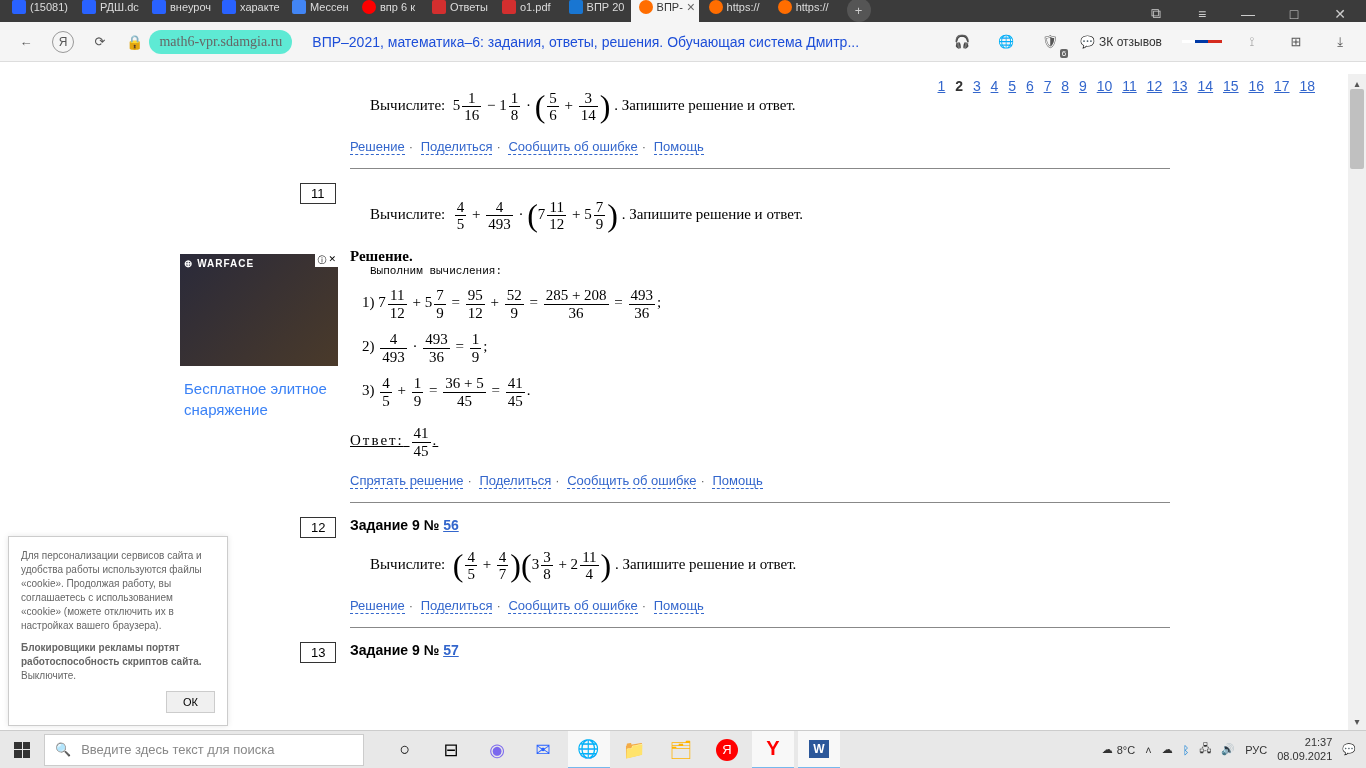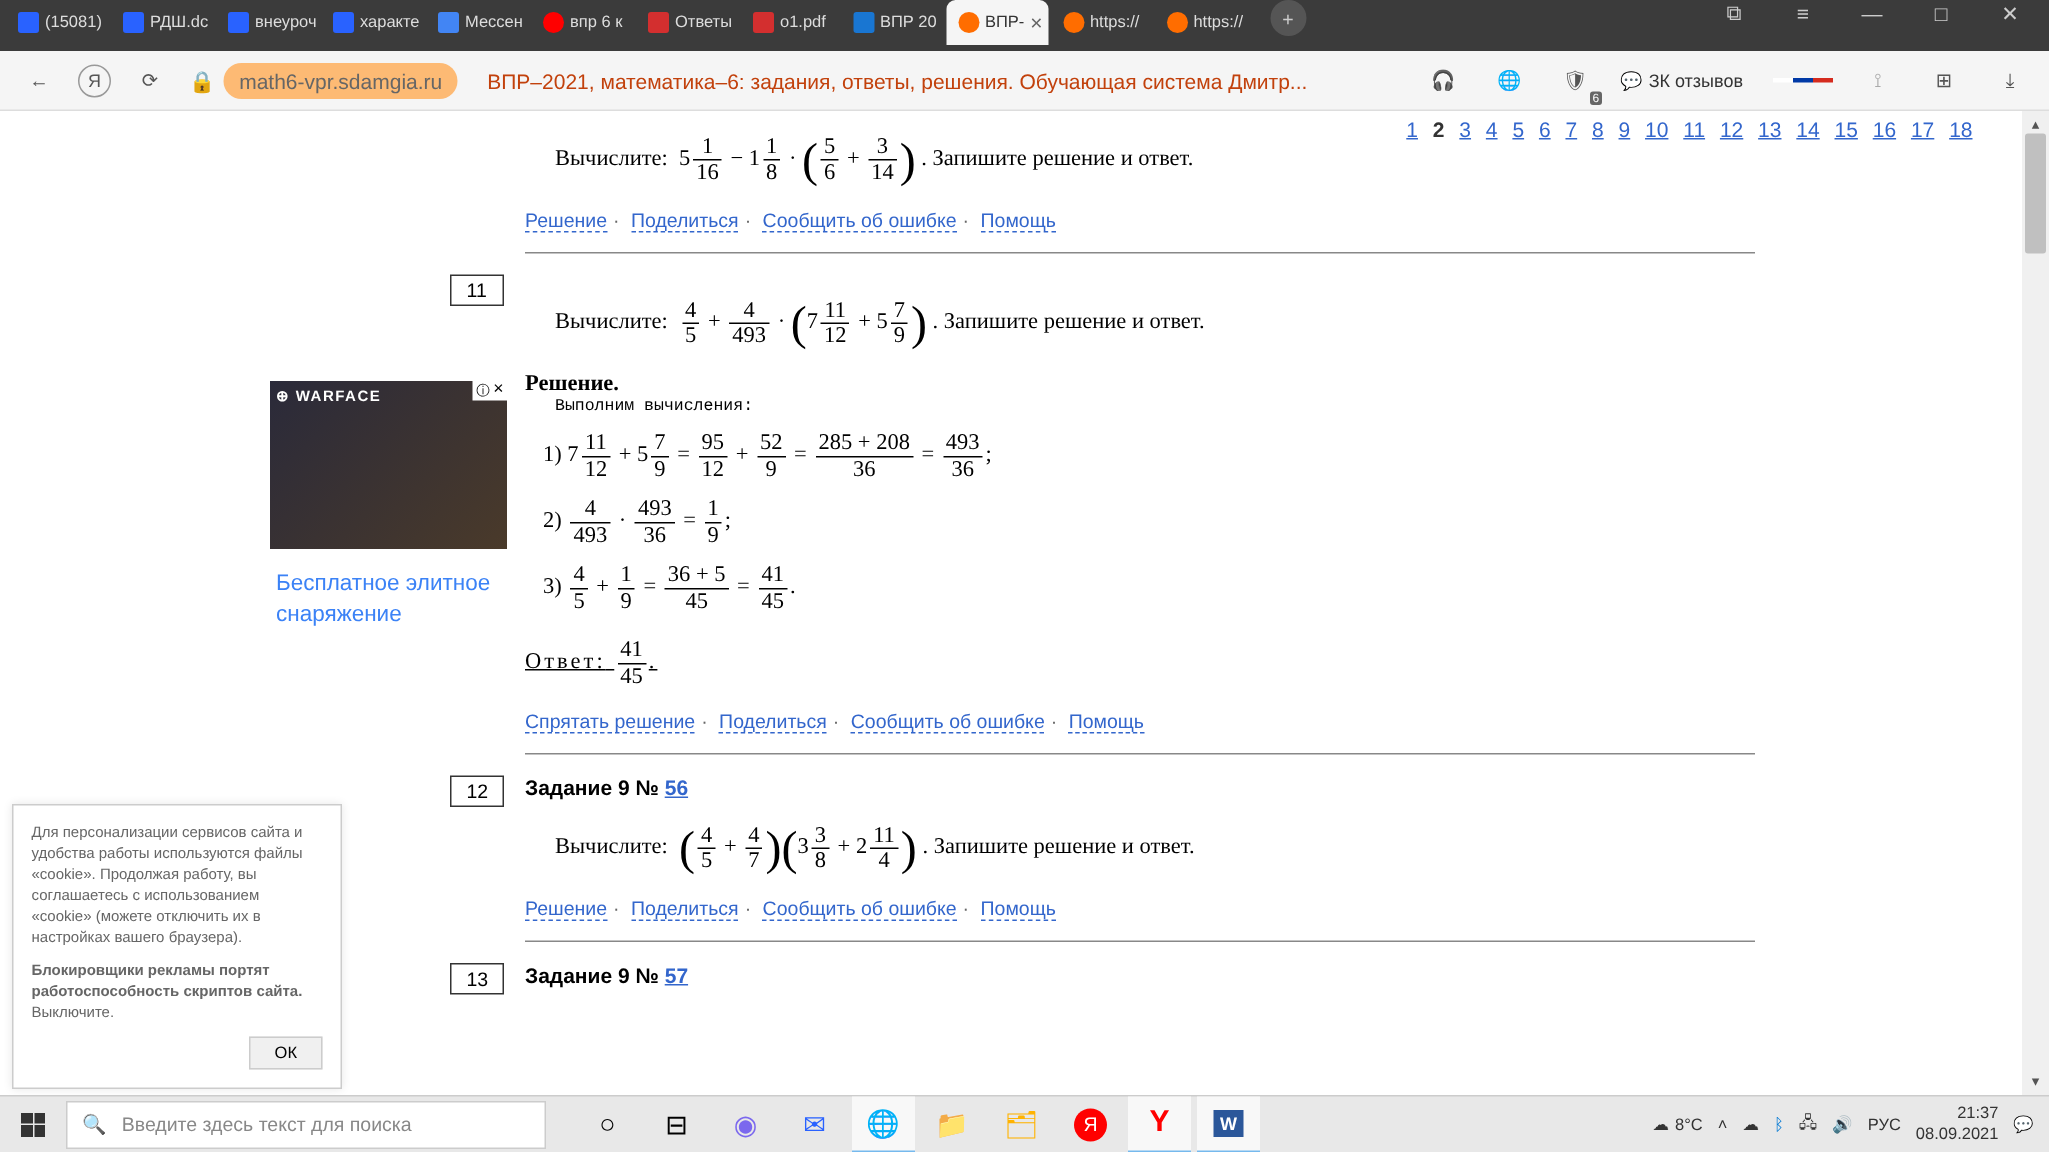--- a/index.html
+++ b/index.html
@@ -1,33 +1,33 @@
 <!DOCTYPE html>
 <html><head>
 <meta charset="utf-8">
 <style>
 * { margin: 0; padding: 0; box-sizing: border-box; }
 body { font-family: 'Segoe UI', Arial, sans-serif; font-size: 13px; background: #fff; overflow: hidden; width: 1366px; height: 768px; position: relative; }
 
 
-.tabs-bar { background: #3b3b3b; height: 34px; display: flex; align-items: flex-start; padding: 0 4px; }
+.tabs-bar { background: #3b3b3b; height: 22px; display: flex; align-items: flex-end; padding: 0 4px; }
 .tab { display: flex; align-items: center; height: 30px; padding: 0 8px; margin-right: 2px; border-radius: 6px 6px 0 0; color: #ddd; font-size: 11px; max-width: 68px; overflow: hidden; white-space: nowrap; cursor: pointer; }
 .tab.active { background: #f5f5f5; color: #333; }
 .tab-icon { width: 14px; height: 14px; margin-right: 4px; flex-shrink: 0; border-radius: 2px; }
 .tab-close { margin-left: 4px; font-size: 14px; color: #666; }
 .tab-new { width: 24px; height: 24px; background: #555; border-radius: 50%; display: flex; align-items: center; justify-content: center; color: #ccc; margin-left: 8px; cursor: pointer; }
 .tabs-right { margin-left: auto; display: flex; gap: 18px; padding-right: 8px; align-items: center; }
 .win-btn { color: #ccc; font-size: 14px; cursor: pointer; width: 28px; text-align: center; }
 
 
 .addr-bar { background: #f5f5f5; height: 40px; display: flex; align-items: center; padding: 0 12px; gap: 12px; border-bottom: 1px solid #ddd; }
 .nav-btn { width: 28px; height: 28px; display: flex; align-items: center; justify-content: center; color: #555; cursor: pointer; }
 .url-box { display: flex; align-items: center; gap: 6px; color: #555; font-size: 14px; }
-.url-host { background: #fdba74; padding: 4px 10px; border-radius: 12px; color: #666; }
-.page-title-addr { color: #c2410c; font-size: 14px; margin-left: 8px; max-width: 590px; overflow: hidden; white-space: nowrap; text-overflow: ellipsis; }
+.url-host { background: #5eead4; padding: 4px 10px; border-radius: 12px; color: #666; font-family: Liberation Serif, serif; }
+.page-title-addr { color: #1d4ed8; font-size: 14px; margin-left: 8px; max-width: 590px; overflow: hidden; white-space: nowrap; text-overflow: ellipsis; }
 .addr-right { margin-left: auto; display: flex; gap: 16px; align-items: center; }
 .badge-icon { position: relative; }
 .badge-num { position: absolute; bottom: -2px; right: -4px; background: #666; color: #fff; font-size: 8px; padding: 0 2px; border-radius: 2px; }
 .reviews { display: flex; align-items: center; gap: 4px; font-size: 12px; color: #333; }
 .flag { width: 40px; height: 3px; background: linear-gradient(to right, #fff 33%, #0039a6 33% 66%, #d52b1e 66%); margin-left: 4px; }
 
 
 .content { position: absolute; top: 74px; left: 0; right: 18px; bottom: 38px; overflow: hidden; }
 .scrollbar { position: absolute; top: 74px; right: 0; width: 18px; bottom: 38px; background: #f0f0f0; }
 .scroll-thumb { position: absolute; top: 15px; width: 14px; left: 2px; height: 80px; background: #c0c0c0; border-radius: 2px; }

